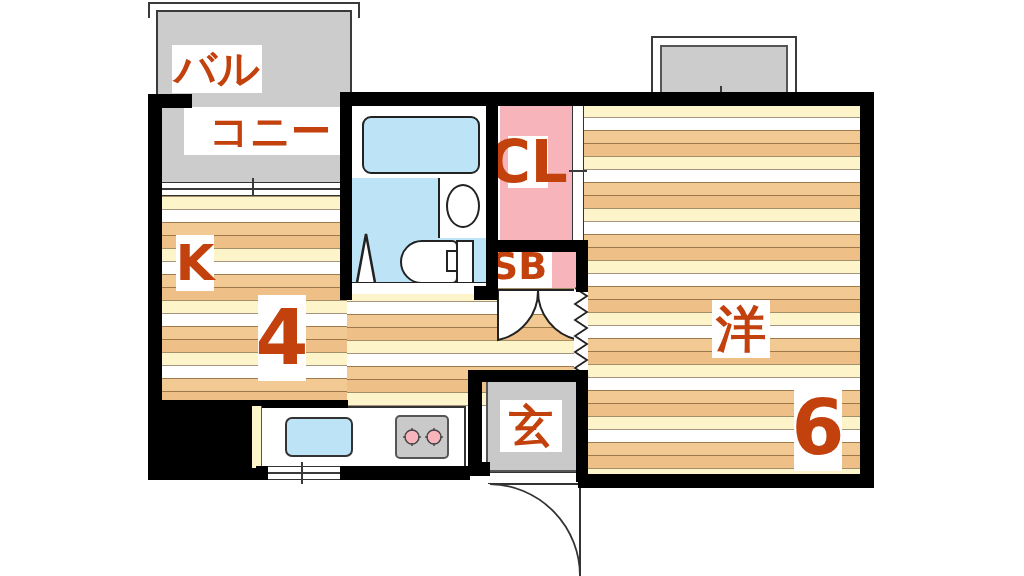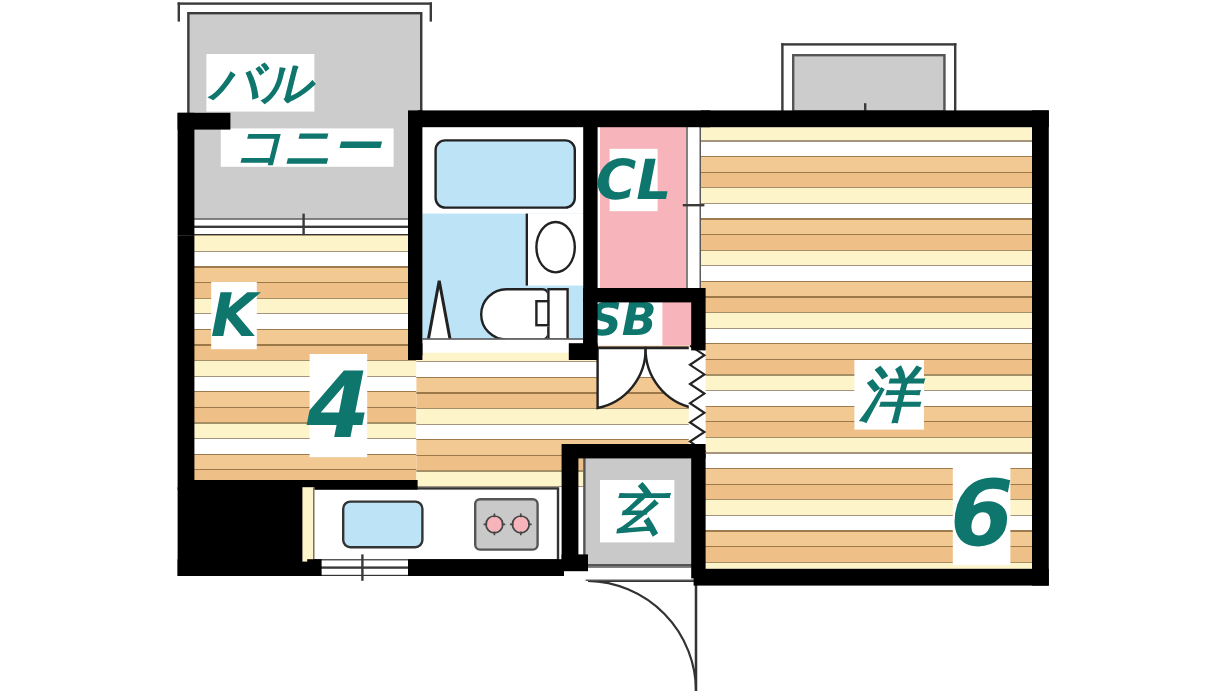--- a/index.html
+++ b/index.html
@@ -39,48 +39,47 @@
 
   
   .grey{background:#cccccc;border:2px solid #444;}
   .pink{background:#f7b4bb;}
   .white{background:#ffffff;}
 
   
   .lab{
     position:absolute;
     background:#ffffff;
-    color:#0f766e;
+    color:#c2410c;
     font-weight:700;
     line-height:1;
     display:flex;align-items:center;justify-content:center;
     white-space:nowrap;
     letter-spacing:0px;
-    font-style:italic;
   }
   .lab-jp{font-family:"DejaVu Sans","Liberation Sans",sans-serif;}
 
   .thinline{background:#3a3a3a;}
   svg{display:block;overflow:visible;}
 </style>
 </head>
 <body>
 
 <div id="plan">
 
   <div class="abs" style="left:148px;top:2px;width:212px;height:16px;border:2px solid #3a3a3a;border-bottom:none;background:#fff;"></div>
 
   <div class="abs grey" style="left:156px;top:10px;width:196px;height:185px;border:2px solid #3a3a3a;"></div>
 
   <div class="abs" style="left:156px;top:182px;width:196px;height:14px;background:#fff;border-top:1.5px solid #333;border-bottom:1.5px solid #333;"></div>
   <div class="abs thinline" style="left:156px;top:188px;width:196px;height:1.5px;"></div>
   <div class="abs thinline" style="left:252px;top:178px;width:1.5px;height:22px;"></div>
 
   <div class="lab lab-jp" style="left:172px;top:45px;width:90px;height:48px;font-size:42px;">バル</div>
-  <div class="lab lab-jp" style="left:184px;top:107px;width:144px;height:32px;font-size:40px;">コニー</div>
+  <div class="lab lab-jp" style="left:184px;top:107px;width:144px;height:48px;font-size:40px;padding-left:14px;">コニー</div>
 
   <div class="abs" style="left:651px;top:36px;width:146px;height:62px;border:2px solid #3a3a3a;border-bottom:none;background:#fff;"></div>
   <div class="abs grey" style="left:660px;top:45px;width:128px;height:53px;border:2px solid #555;"></div>
   <div class="abs" style="left:660px;top:92px;width:128px;height:12px;background:#fff;border-top:1.5px solid #333;border-bottom:1.5px solid #333;"></div>
   <div class="abs thinline" style="left:720px;top:86px;width:1.5px;height:20px;"></div>
 
   <div class="abs floor" style="left:160px;top:196px;width:187px;height:212px;"></div>
   <div class="abs floor-line-ovl" style="left:160px;top:196px;width:187px;height:212px;"></div>
 
   <div class="abs floor" style="left:347px;top:288px;width:234px;height:120px;"></div>
@@ -105,21 +104,21 @@
   <svg class="abs" style="left:352px;top:230px;width:28px;height:58px;" viewBox="0 0 28 58">
     <polygon points="4,58 14,4 24,58" fill="#ffffff" stroke="#222" stroke-width="2.5"></polygon>
   </svg>
   <div class="abs white" style="left:352px;top:282px;width:136px;height:10px;background:#fff;border-top:1.5px solid #222;"></div>
 
   <div class="abs pink" style="left:500px;top:104px;width:72px;height:138px;"></div>
 
   <div class="abs" style="left:572px;top:104px;width:12px;height:138px;background:#fff;border-left:1.5px solid #333;border-right:1.5px solid #333;"></div>
   <div class="abs thinline" style="left:569px;top:170px;width:18px;height:1.5px;"></div>
 
-  <div class="lab" style="left:508px;top:124px;width:40px;height:52px;font-size:46px;">CL</div>
+  <div class="lab" style="left:508px;top:136px;width:40px;height:52px;font-size:58px;">CL</div>
 
   <div class="abs pink" style="left:494px;top:248px;width:86px;height:40px;"></div>
   <div class="lab" style="left:486px;top:244px;width:66px;height:44px;font-size:38px;">SB</div>
 
   <svg class="abs" style="left:496px;top:288px;width:84px;height:54px;" viewBox="0 0 84 54">
     <path d="M2,2 L2,52 A50,50 0 0 0 42,2 Z" fill="#ffffff" stroke="#222" stroke-width="2"></path>
     <path d="M82,2 L82,52 A50,50 0 0 1 42,2 Z" fill="#ffffff" stroke="#222" stroke-width="2"></path>
   </svg>
 
   <svg class="abs" style="left:574px;top:288px;width:14px;height:96px;" viewBox="0 0 14 96">

